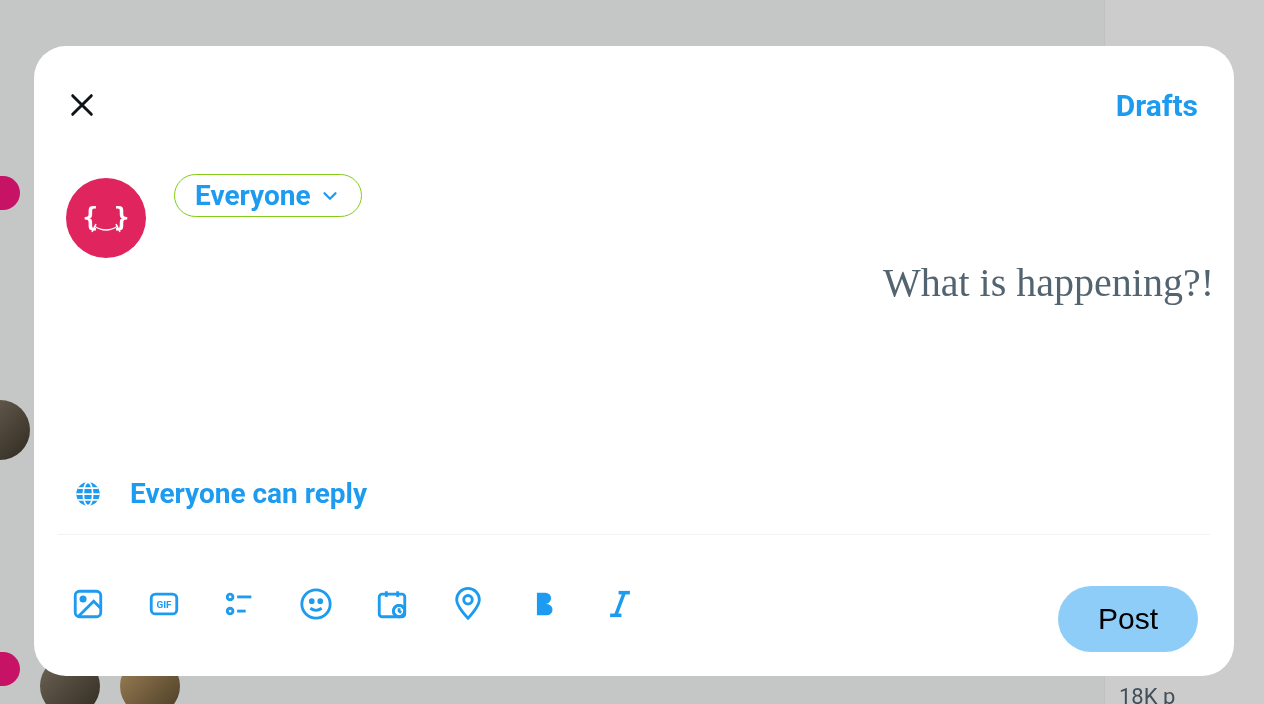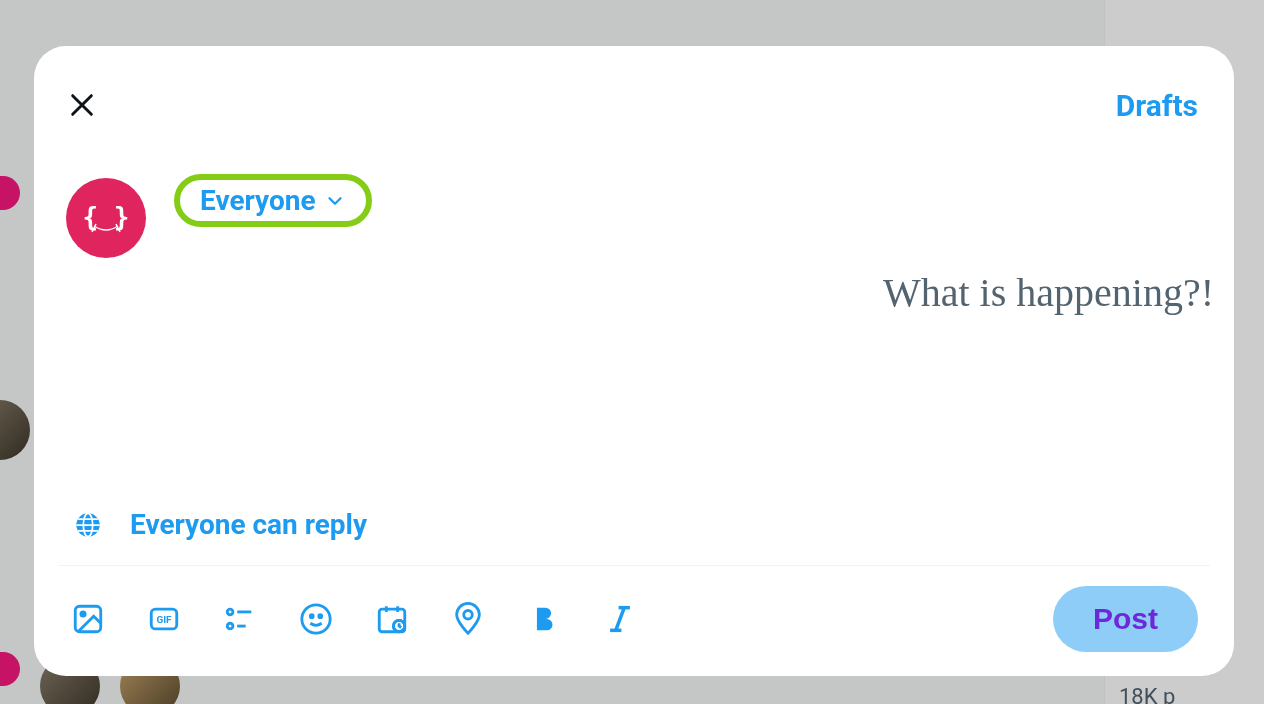--- a/index.html
+++ b/index.html
@@ -133,21 +133,21 @@
     .compose-main {
       flex: 1;
       margin-left: 28px;
       display: flex;
       flex-direction: column;
     }
     
     .audience-chip {
       display: inline-flex;
       align-items: center;
-      border: 6px solid #84cc16;
+      border: 1px solid #84cc16;
       border-radius: 32px;
       padding: 4px 20px;
       color: #1d9bf0;
       font-size: 28px;
       font-weight: 700;
       cursor: pointer;
       width: fit-content;
       gap: 8px;
       margin-top: 10px;
     }
@@ -230,27 +230,28 @@
       stroke-width: 2;
     }
     
     .tool-btn.filled svg {
       fill: #1d9bf0;
       stroke: none;
     }
     
     .post-btn {
       background: #8ecdf7;
-      color: #6d28d9;
+      color: #000000;
       font-size: 30px;
-      font-weight: 700;
+      font-weight: 400;
       border: none;
       border-radius: 36px;
       padding: 16px 40px;
       cursor: default;
+      margin-top: 31px;
     }
   </style>
 </head>
 <body>
 
 <div class="bg-content">
   <div class="bg-left-hearts" style="top:176px;"></div>
   <div class="bg-left-hearts" style="top:652px;"></div>
   <div class="bg-avatar" style="left:0; top:400px; transform:translateX(-30px);"></div>
   <div class="bg-avatar" style="left:40px; top:656px;"></div>

